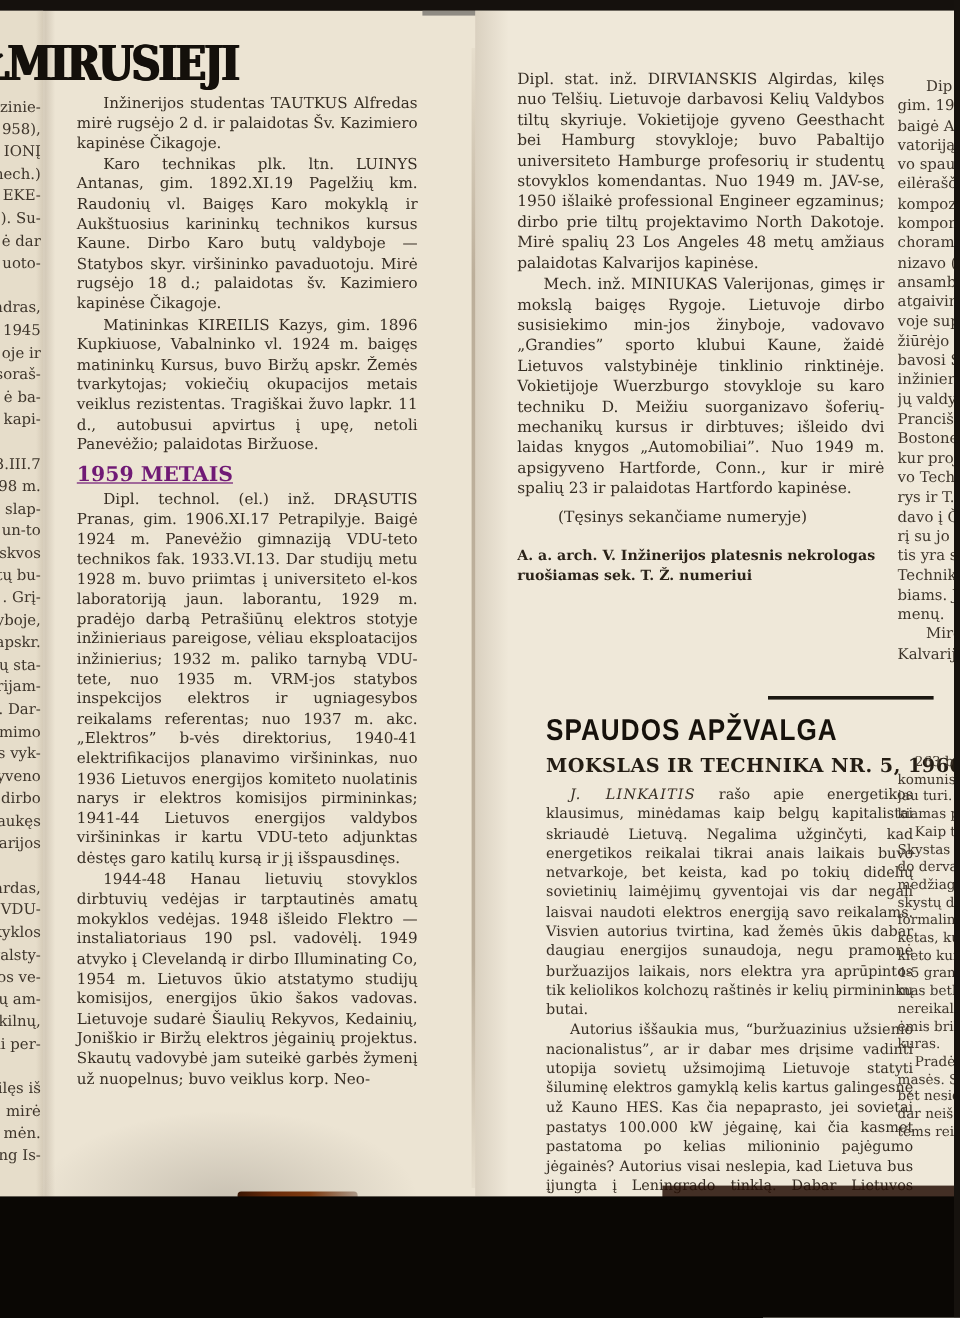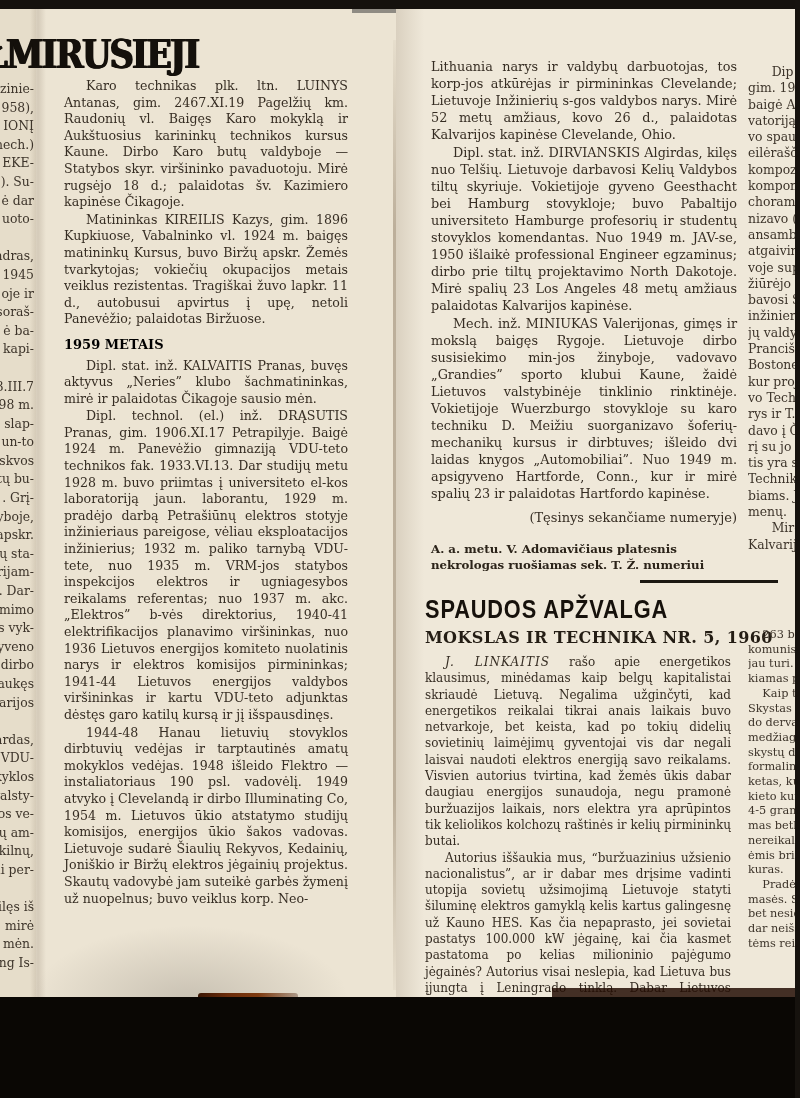--- a/index.html
+++ b/index.html
@@ -27,26 +27,26 @@
   .masthead{position:absolute;left:-16px;top:30px;z-index:3;white-space:nowrap;
       font-weight:900;font-size:40px;letter-spacing:-2px;color:#14100b;
       transform:scaleX(.84);transform-origin:left top;
       text-shadow:1px 0 0 #14100b, -1px 0 0 #14100b;}
   
   .col{position:absolute;z-index:2;text-align:justify;}
   #left-col{left:64px;top:78px;width:284px;font-size:12.6px;line-height:16.6px;}
   #right-col{left:431px;top:58px;width:306px;font-size:12.8px;line-height:17px;}
   .col p{margin:0 0 1px 0;text-indent:22px;}
   #right-obits p:first-child{text-indent:0;}
-  .subheading{font-weight:bold;font-size:13px;margin:9px 0 4px 0;color:#000000;}
-  .continuation{margin-top:7px;padding-left:34px;font-size:13px;text-align:right;}
+  .subheading{font-weight:bold;font-size:17px;margin:9px 0 4px 0;color:#701a75;text-decoration:underline;}
+  .continuation{margin-top:7px;padding-left:34px;font-size:13px;text-align:left;}
   .editor-note{margin-top:16px;font-size:11.8px;line-height:15.5px;font-weight:700;text-align:left;color:#2b2319;}
   .rule{position:absolute;left:640px;top:580px;width:138px;height:3px;background:#1c1812;z-index:4;}
   
-  #review{left:425px;top:595px;width:306px;}
+  #review{left:455px;top:595px;width:306px;}
   .review-title{font-family:"Liberation Sans",sans-serif;font-weight:900;font-size:25px;
       letter-spacing:1px;color:#16110b;transform:scaleX(.87);transform-origin:left top;
       margin:0;white-space:nowrap;text-align:left;}
   .article-title{font-weight:bold;font-size:16px;letter-spacing:.4px;color:#241d14;
       margin:4px 0 7px 0;white-space:nowrap;text-align:left;}
   .review-body p{font-size:12px;line-height:16.3px;text-indent:20px;margin:0;}
   .review-body i{font-style:italic;letter-spacing:1px;}
   
   .fragment{position:absolute;z-index:2;white-space:pre;font-size:12.4px;color:#3d342a;}
   #left-frag{left:-28px;top:80px;width:62px;text-align:right;line-height:18.6px;}
@@ -118,39 +118,38 @@
 i kilnų,
 rai per-
 
 kilęs iš
 s; mirė
 os mėn.
 ong Is-</div>
 
   <div id="left-col" class="col">
     <div>
-        <p>Karo technikas plk. ltn. LUINYS Antanas, gim. 2467.XI.19 Pagelžių km. Raudonių vl. Baigęs Karo mokyklą ir Aukštuosius karininkų technikos kursus Kaune. Dirbo Karo butų valdyboje — Statybos skyr. viršininko pavaduotoju. Mirė rugsėjo 18 d.; palaidotas šv. Kazimiero kapinėse Čikagoje.</p>
+        <p>Inžinerijos studentas TAUTKUS Alfredas mirė rugsėjo 2 d. ir palaidotas Šv. Kazimiero kapinėse Čikagoje.</p>
+        <p>Karo technikas plk. ltn. LUINYS Antanas, gim. 1892.XI.19 Pagelžių km. Raudonių vl. Baigęs Karo mokyklą ir Aukštuosius karininkų technikos kursus Kaune. Dirbo Karo butų valdyboje — Statybos skyr. viršininko pavaduotoju. Mirė rugsėjo 18 d.; palaidotas šv. Kazimiero kapinėse Čikagoje.</p>
         <p>Matininkas KIREILIS Kazys, gim. 1896 Kupkiuose, Vabalninko vl. 1924 m. baigęs matininkų Kursus, buvo Biržų apskr. Žemės tvarkytojas; vokiečių okupacijos metais veiklus rezistentas. Tragiškai žuvo lapkr. 11 d., autobusui apvirtus į upę, netoli Panevėžio; palaidotas Biržuose.</p>
       </div>
     <div class="subheading">1959 METAIS</div>
     <div>
-        <p>Dipl. stat. inž. KALVAITIS Pranas, buvęs aktyvus „Neries” klubo šachmatininkas, mirė ir palaidotas Čikagoje sausio mėn.</p>
         <p>Dipl. technol. (el.) inž. DRĄSUTIS Pranas, gim. 1906.XI.17 Petrapilyje. Baigė 1924 m. Panevėžio gimnaziją VDU-teto technikos fak. 1933.VI.13. Dar studijų metu 1928 m. buvo priimtas į universiteto el-kos laboratoriją jaun. laborantu, 1929 m. pradėjo darbą Petrašiūnų elektros stotyje inžinieriaus pareigose, vėliau eksploatacijos inžinierius; 1932 m. paliko tarnybą VDU-tete, nuo 1935 m. VRM-jos statybos inspekcijos elektros ir ugniagesybos reikalams referentas; nuo 1937 m. akc. „Elektros” b-vės direktorius, 1940-41 elektrifikacijos planavimo viršininkas, nuo 1936 Lietuvos energijos komiteto nuolatinis narys ir elektros komisijos pirmininkas; 1941-44 Lietuvos energijos valdybos viršininkas ir kartu VDU-teto adjunktas dėstęs garo katilų kursą ir jį išspausdinęs.</p>
         <p>1944-48 Hanau lietuvių stovyklos dirbtuvių vedėjas ir tarptautinės amatų mokyklos vedėjas. 1948 išleido Flektro — instaliatoriaus 190 psl. vadovėlį. 1949 atvyko į Clevelandą ir dirbo Illuminating Co, 1954 m. Lietuvos ūkio atstatymo studijų komisijos, energijos ūkio šakos vadovas. Lietuvoje sudarė Šiaulių Rekyvos, Kedainių, Joniškio ir Biržų elektros jėgainių projektus. Skautų vadovybė jam suteikė garbės žymenį už nuopelnus; buvo veiklus korp. Neo-</p>
       </div>
   </div>
 
   <div id="right-col" class="col">
     <div id="right-obits">
-        <p>Lithuania narys ir valdybų darbuotojas, tos korp-jos atkūrėjas ir pirmininkas Clevelande; Lietuvoje Inžinierių s-gos valdybos narys. Mirė 52 metų amžiaus, kovo 26 d., palaidotas Kalvarijos kapinėse Clevelande, Ohio.</p>
         <p>Dipl. stat. inž. DIRVIANSKIS Algirdas, kilęs nuo Telšių. Lietuvoje darbavosi Kelių Valdybos tiltų skyriuje. Vokietijoje gyveno Geesthacht bei Hamburg stovykloje; buvo Pabaltijo universiteto Hamburge profesorių ir studentų stovyklos komendantas. Nuo 1949 m. JAV-se, 1950 išlaikė professional Engineer egzaminus; dirbo prie tiltų projektavimo North Dakotoje. Mirė spalių 23 Los Angeles 48 metų amžiaus palaidotas Kalvarijos kapinėse.</p>
         <p>Mech. inž. MINIUKAS Valerijonas, gimęs ir mokslą baigęs Rygoje. Lietuvoje dirbo susisiekimo min-jos žinyboje, vadovavo „Grandies” sporto klubui Kaune, žaidė Lietuvos valstybinėje tinklinio rinktinėje. Vokietijoje Wuerzburgo stovykloje su karo techniku D. Meižiu suorganizavo šoferių-mechanikų kursus ir dirbtuves; išleido dvi laidas knygos „Automobiliai”. Nuo 1949 m. apsigyveno Hartforde, Conn., kur ir mirė spalių 23 ir palaidotas Hartfordo kapinėse.</p>
       </div>
     <div class="continuation">(Tęsinys sekančiame numeryje)</div>
-    <div class="editor-note">A. a. metu. V. Adomavičiaus platesnis nekrologas ruošiamas sek. T. Ž. numeriui</div>
+    <div class="editor-note">A. a. arch. V. Inžinerijos platesnis nekrologas ruošiamas sek. T. Ž. numeriui</div>
   </div>
 
   <div class="rule"></div>
 
   <div id="review" class="col">
     <div class="review-title">SPAUDOS APŽVALGA</div>
     <div class="article-title">MOKSLAS IR TECHNIKA NR. 5, 1960</div>
     <div class="review-body">
       <p><i>J. LINKAITIS</i><span> rašo apie energetikos klausimus, minėdamas kaip belgų kapitalistai skriaudė Lietuvą. Negalima užginčyti, kad energetikos reikalai tikrai anais laikais buvo netvarkoje, bet keista, kad po tokių didelių sovietinių laimėjimų gyventojai vis dar negali laisvai naudoti elektros energiją savo reikalams. Visvien autorius tvirtina, kad žemės ūkis dabar daugiau energijos sunaudoja, negu pramonė buržuazijos laikais, nors elektra yra aprūpintos tik keliolikos kolchozų raštinės ir kelių pirmininkų butai.</span></p>
       <p>Autorius iššaukia mus, “buržuazinius užsienio nacionalistus”, ar ir dabar mes drįsime vadinti utopija sovietų užsimojimą Lietuvoje statyti šiluminę elektros gamyklą kelis kartus galingesnę už Kauno HES. Kas čia nepaprasto, jei sovietai pastatys 100.000 kW jėgainę, kai čia kasmet pastatoma po kelias milioninio pajėgumo jėgainės? Autorius visai neslepia, kad Lietuva bus įjungta į Leningrado tinklą. Dabar Lietuvos žmonės gali pasidžiaugti pažadais apie didelius užsimojimus.</p>

